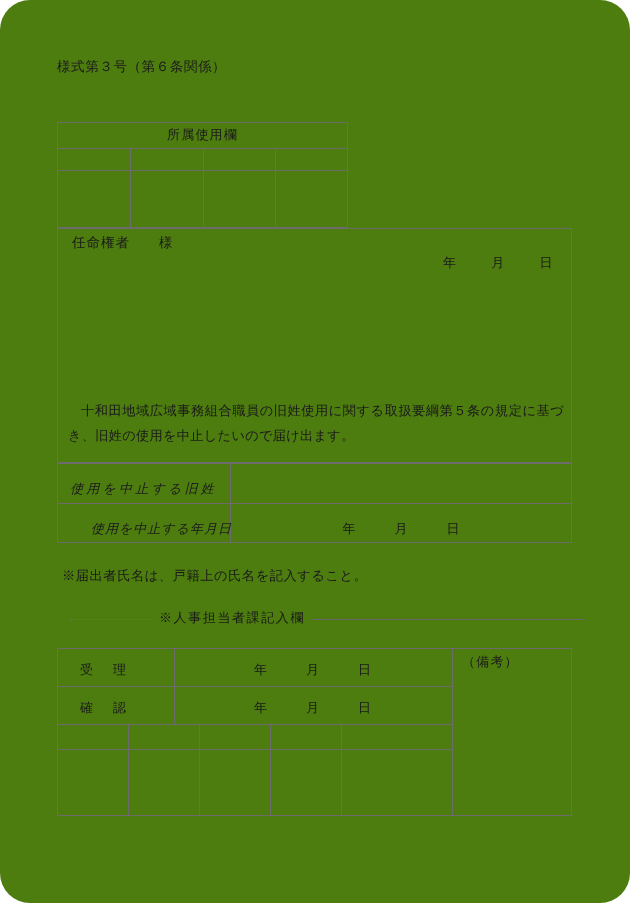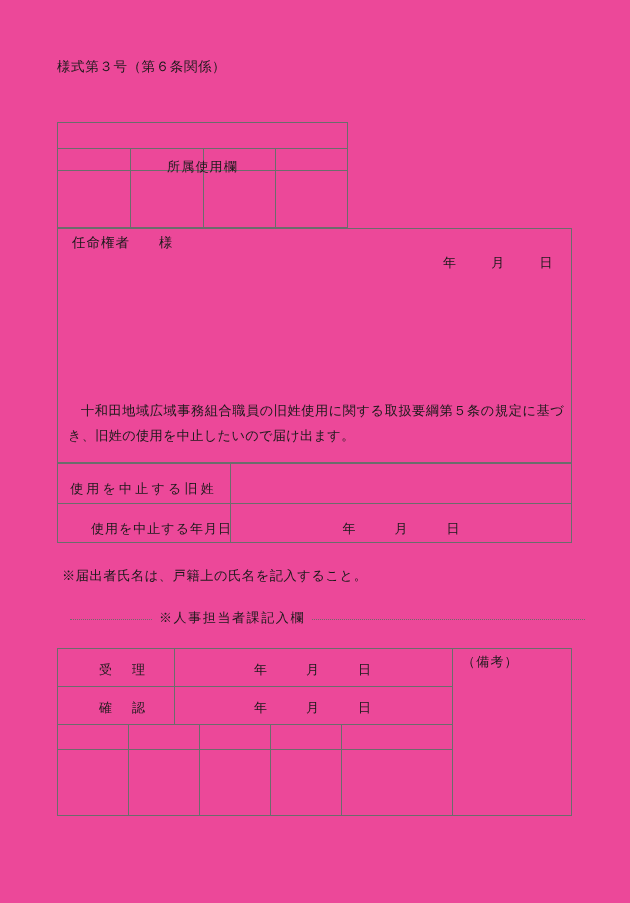--- a/index.html
+++ b/index.html
@@ -8,22 +8,23 @@
     background: #ffffff;
   }
   body {
     font-family: "DejaVu Serif", "Liberation Serif", serif;
     color: #1a1a1a;
   }
   .page {
     position: relative;
     width: 630px;
     height: 903px;
-    background: #ec4899;
+    background: #4d7c0f;
     overflow: hidden;
+    border-radius: 30px;
   }
 
   
   .form-no {
     position: absolute;
     left: 57px;
     top: 58px;
     font-size: 13.5px;
     letter-spacing: 0.6px;
     white-space: nowrap;
@@ -58,21 +59,20 @@
   
   #dept-table { left: 57px; top: 122px; width: 291px; height: 106px; }
   .dept-title {
     position: absolute;
     left: 57px;
     top: 126px;
     width: 291px;
     text-align: center;
     font-size: 13px;
     letter-spacing: 1.2px;
-    margin-top: 32px;
   }
 
   
   #main-box { left: 57px; top: 228px; width: 515px; height: 235px; }
   .appointer {
     position: absolute;
     left: 72px;
     top: 234px;
     font-size: 13.5px;
     letter-spacing: 1px;
@@ -127,20 +127,21 @@
   
   #detail-table { left: 57px; top: 463px; width: 515px; height: 80px; }
 
   .detail-label {
     position: absolute;
     left: 57px;
     width: 173px;
     text-align: center;
     font-size: 13px;
     white-space: nowrap;
+    font-style: italic;
   }
   #detail-label-1 { top: 480px; letter-spacing: 3.2px; }
   #detail-label-2 { top: 520px; letter-spacing: 1px; margin-left: 18px; }
 
   .detail-date {
     position: absolute;
     left: 230px;
     width: 342px;
     top: 520px;
     text-align: center;
@@ -185,21 +186,21 @@
     letter-spacing: 1.6px;
     transform: translateY(-1px);
   }
 
   
   #hr-table { left: 57px; top: 648px; width: 515px; height: 168px; }
 
   .hr-cell-label {
     position: absolute;
     width: 116px;
-    left: 64px;
+    left: 45px;
     text-align: center;
     font-size: 13px;
     letter-spacing: 20px;
     text-indent: 20px;
     white-space: nowrap;
   }
   #hr-label-1 { top: 661px; }
   #hr-label-2 { top: 699px; }
 
   .hr-date {

